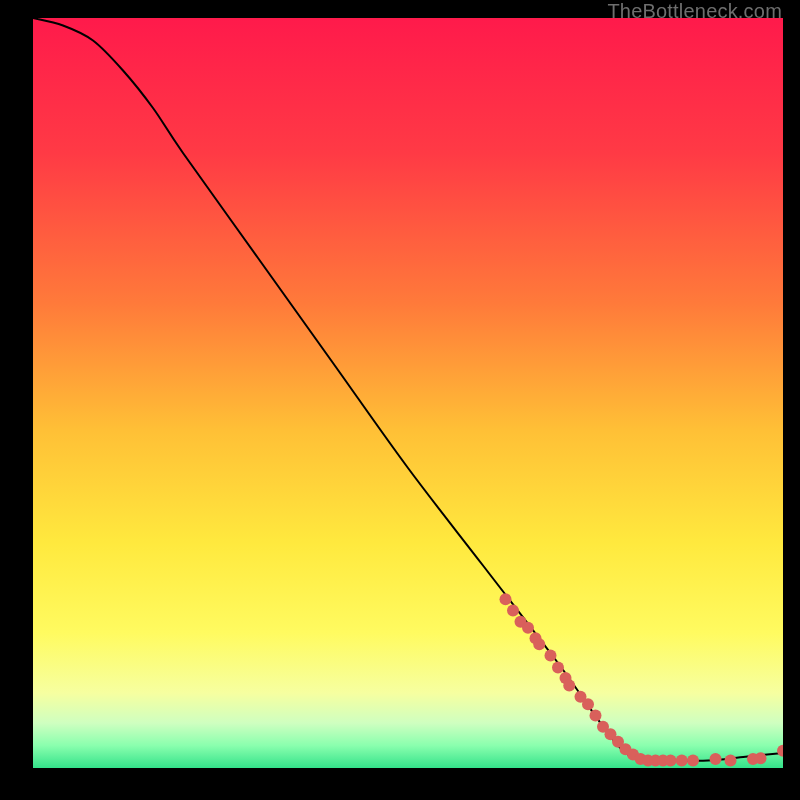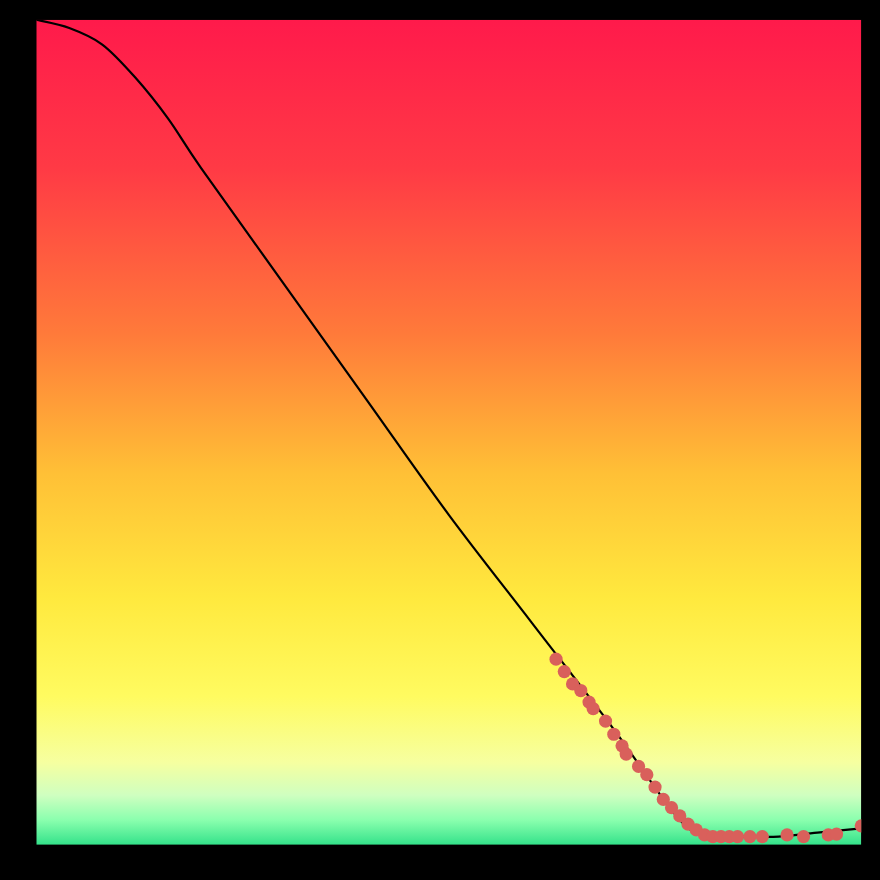--- a/index.html
+++ b/index.html
@@ -32,20 +32,21 @@
     font-weight: 500;
     letter-spacing: 0.2px;
     user-select: none;
   }
   svg { display: block; }
 </style>
 </head>
 <body>
 
 <div class="stage">
+  <div class="watermark">TheBottleneck.com</div>
   <div class="plot">
     <svg id="chart-svg" width="750" height="750" viewBox="0 0 750 750">
       <defs>
         <linearGradient id="bg-grad" x1="0" y1="0" x2="0" y2="1">
             <stop offset="0%" stop-color="#ff1a4b"></stop>
             <stop offset="18%" stop-color="#ff3a45"></stop>
             <stop offset="38%" stop-color="#ff7a3a"></stop>
             <stop offset="55%" stop-color="#ffc036"></stop>
             <stop offset="70%" stop-color="#ffe93e"></stop>
             <stop offset="82%" stop-color="#fffb60"></stop>

